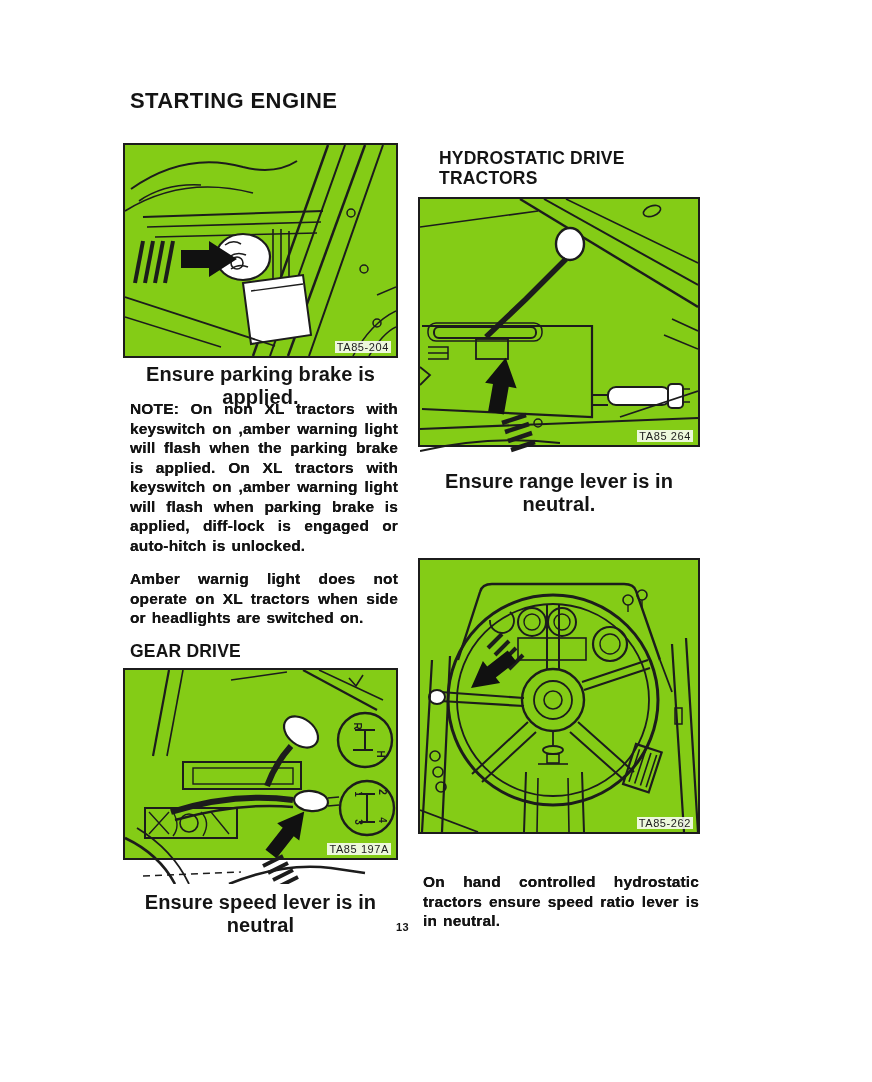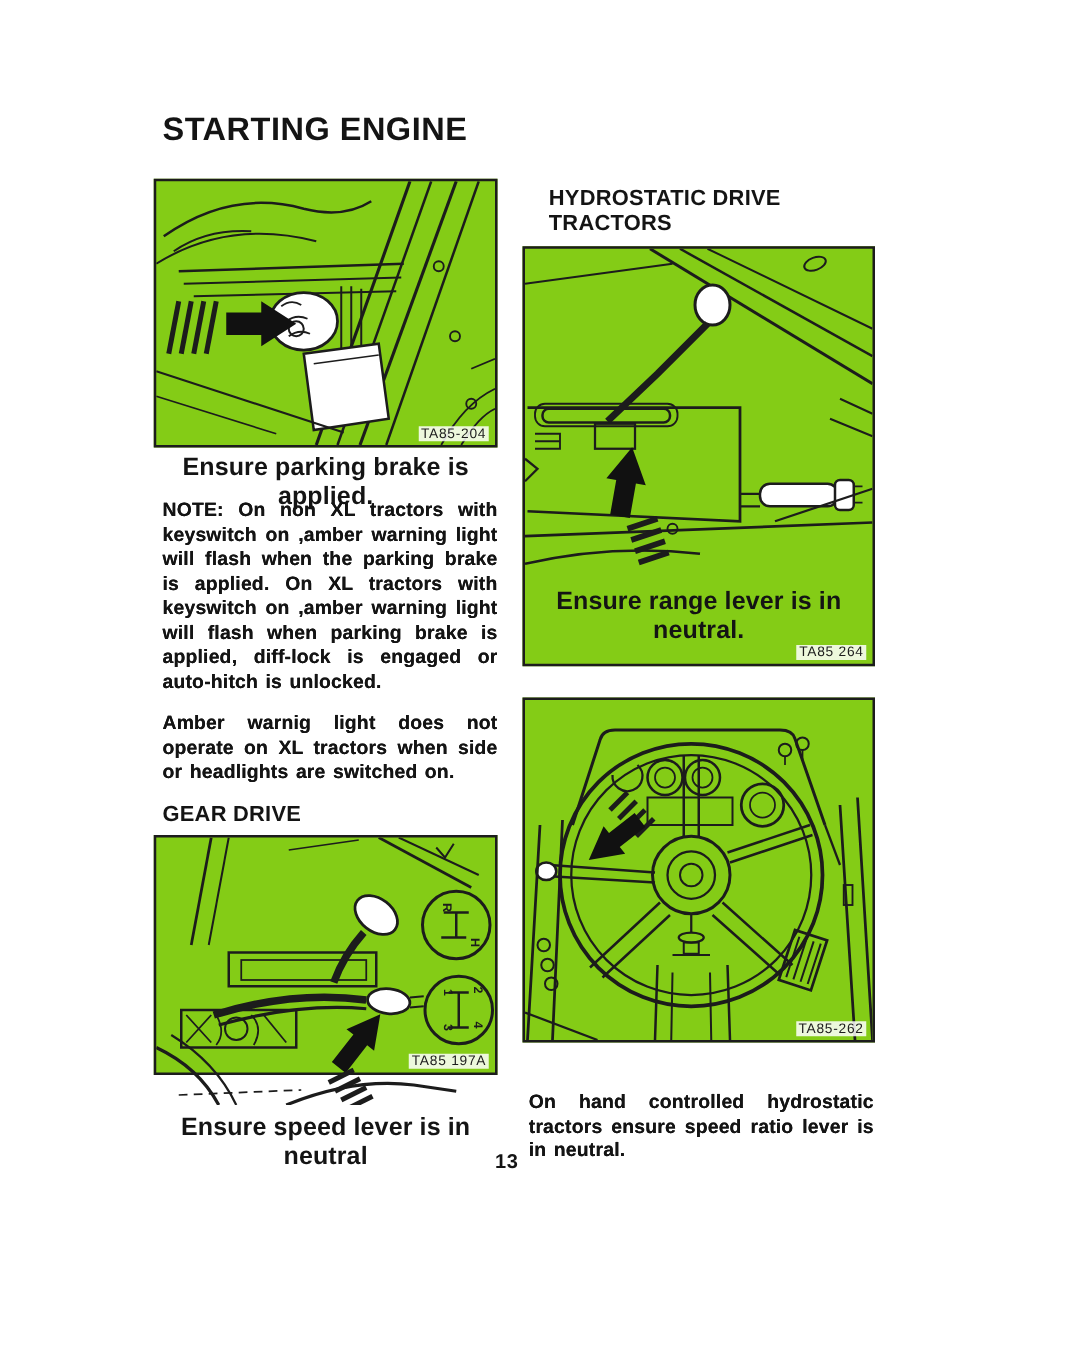--- a/index.html
+++ b/index.html
@@ -1,29 +1,29 @@
 <!DOCTYPE html>
 <html><head>
 <meta charset="utf-8">
 <style>
   html,body{margin:0;padding:0;}
   body{
     width:872px;height:1082px;background:#ffffff;position:relative;
     font-family:"Liberation Sans",sans-serif;color:#141414;overflow:hidden;
   }
   .abs{position:absolute;font-weight:bold;}
-  .title{font-weight:700;font-size:26px;letter-spacing:.4px;}
+  .title{font-weight:700;font-size:22px;letter-spacing:.4px;}
   .h2{font-weight:700;font-size:17.5px;letter-spacing:.2px;line-height:20px;}
   .para{font-size:15.5px;line-height:19.5px;text-align:justify;letter-spacing:.15px;
         word-spacing:1.5px;text-shadow:0 0 .45px currentColor;}
   .caption{font-weight:700;font-size:20px;text-align:center;letter-spacing:.1px;}
   .figure{border:2px solid #1c1c1c;background:#84cc16;box-sizing:border-box;position:absolute;}
   .fig-label{position:absolute;right:5px;bottom:3px;font-size:11px;letter-spacing:.6px;
              background:rgba(255,255,255,.85);padding:0 2px;color:#1c1c1c;}
-  .pagenum{font-size:16px;letter-spacing:.5px;}
+  .pagenum{font-size:11px;letter-spacing:.5px;}
   svg{display:block;}
   .ln{stroke:#1c1c1c;fill:none;}
   .blk{fill:#111;stroke:none;}
   .wfill{fill:#fff;stroke:#1c1c1c;}
   .svgtxt{font-family:"Liberation Sans",sans-serif;font-size:10px;font-weight:700;fill:#1c1c1c;}
 </style>
 </head>
 <body>
 
 <div class="abs title" style="left:130px;top:88px;">STARTING ENGINE</div>
@@ -145,21 +145,21 @@
   <div class="fig-label">TA85 197A</div>
 </div>
 
 <div class="abs caption" style="left:123px;top:891px;width:275px;text-align:center;">Ensure speed lever is in neutral</div>
 
 <div class="abs h2" style="left:423px;top:148px;margin-left:16px;">
   <div>HYDROSTATIC DRIVE</div>
   <div>TRACTORS</div>
 </div>
 
-<div class="figure" style="left:418px;top:197px;width:282px;height:336px;">
+<div class="figure" style="left:418px;top:197px;width:282px;height:250px;">
   <svg width="278" height="258" viewBox="0 0 278 258">
 
     <path class="ln" stroke-width="2.4" d="M100 0 L278 108"></path>
     <path class="ln" stroke-width="2" d="M124 0 L278 86"></path>
     <path class="ln" stroke-width="1.6" d="M146 0 L278 64"></path>
     <ellipse class="ln" stroke-width="1.6" cx="232" cy="12" rx="9" ry="5" transform="rotate(-20 232 12)"></ellipse>
     <path class="ln" stroke-width="1.6" d="M0 28 L118 12"></path>
     <path class="ln" stroke-width="1.6" d="M252 120 L278 132 M244 136 L278 150"></path>
 
     <ellipse class="wfill" stroke-width="2.4" cx="150" cy="45" rx="14" ry="16"></ellipse>

